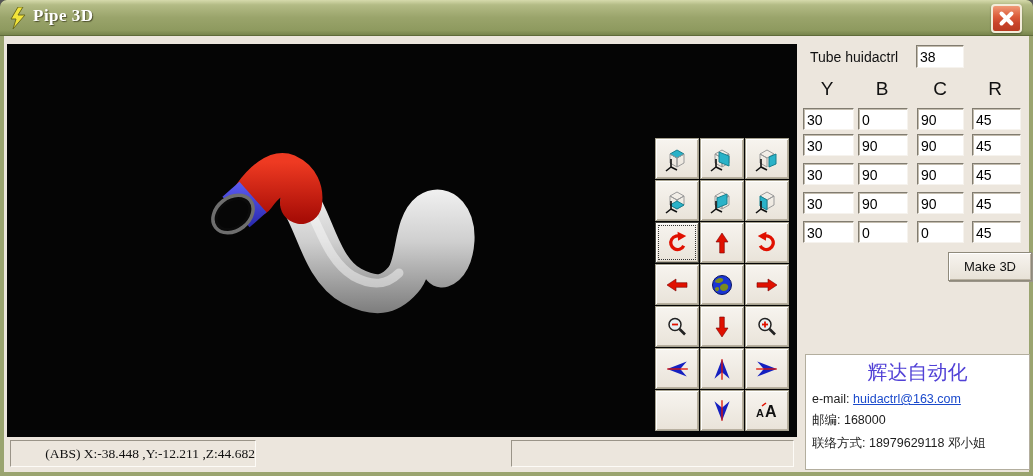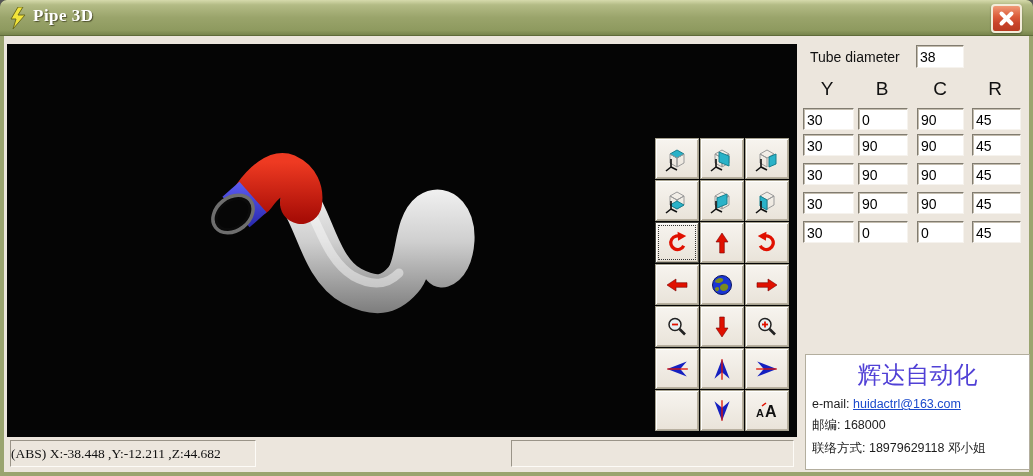--- a/index.html
+++ b/index.html
@@ -22,33 +22,33 @@
   
   .toolbar{position:absolute;left:651px;top:102px;width:136px;height:297px;
     display:grid;grid-template-columns:repeat(3,44px);grid-auto-rows:41px;gap:1px;}
   .tbtn{background:linear-gradient(180deg,#f7f4ef,#e9e3d9);border:1px solid #a7a290;
     box-shadow:inset 1px 1px 0 #fff,inset -1px -1px 0 #b8b0a0;
     display:flex;align-items:center;justify-content:center;cursor:pointer;padding:0;}
   .tbtn.focused{border:1px solid #4a4a42;outline:1px dotted #333;outline-offset:-4px;}
   
   .statusbar{position:absolute;left:0;top:404px;width:794px;height:28px;}
   .spanel{position:absolute;top:0;height:27px;border:1px solid;border-color:#9a9488 #fdfbf7 #fdfbf7 #9a9488;
-    font-family:"Liberation Serif",serif;font-size:13.5px;color:#111;line-height:25px;text-align:left;}
+    font-family:"Liberation Serif",serif;font-size:13.5px;color:#111;line-height:25px;text-align:right;}
   
   .lbl{position:absolute;font-size:14px;color:#111;}
   .field{position:absolute;background:#fff;border:1px solid;border-color:#817c70 #f6f3ee #f6f3ee #817c70;
     box-shadow:inset 1px 1px 0 #c3bcae;font-size:14px;color:#000;padding:1px 0 0 3px;outline:none;}
   .colhdr{position:absolute;top:42px;width:50px;text-align:center;font-size:19px;color:#111;}
   .make3d{position:absolute;left:944px;top:216px;width:84px;height:29px;
     background:linear-gradient(180deg,#f7f4ef,#e7e1d6);border:1px solid #8f8a7b;
     box-shadow:inset 1px 1px 0 #fff,inset -1px -1px 0 #b8b0a0,1px 1px 0 #9a9488;
     font-size:13px;color:#111;cursor:pointer;}
   .contact{position:absolute;left:801px;top:318px;width:225px;height:116px;background:#fff;
     border:1px solid #b3ae9e;padding:2px 6px;overflow:hidden;}
-  .company{text-align:center;font-size:24px;color:#5141d6;margin:2px 0 4px 0;}
+  .company{text-align:center;font-size:20px;color:#5141d6;margin:2px 0 4px 0;}
   .cline{font-size:12.5px;color:#1c1c1c;margin-top:6px;}
   .cline a{color:#1b4acc;}
   .addr{margin-top:8px;line-height:1.3;}
 </style>
 </head>
 <body>
 
 <div class="window">
 
   <div class="titlebar">
@@ -247,21 +247,21 @@
       </button>
       <button class="tbtn">
         <svg width="26" height="24" viewBox="0 0 26 24">
           <text x="2" y="18" font-size="11" font-weight="bold" fill="#111" font-family="Liberation Serif, serif">A</text>
           <text x="11" y="18" font-size="16" font-weight="bold" fill="#111" font-family="Liberation Serif, serif">A</text>
           <path d="M8,7 L12,4" stroke="#e01000" stroke-width="1.5" fill="none"></path>
         </svg>
       </button>
     </div>
 
-    <span class="lbl" style="left:806px;top:13px;">Tube diameter</span>
+    <span class="lbl" style="left:806px;top:13px;">Tube huidactrl</span>
     <input class="field" style="left: 912px; top: 9px; width: 48px; height: 23px;" value="38">
 
     <span class="colhdr" style="left:798px;">Y</span>
     <span class="colhdr" style="left:853px;">B</span>
     <span class="colhdr" style="left:911px;">C</span>
     <span class="colhdr" style="left:966px;">R</span>
 
     <input class="field" style="left: 799px; top: 72px; width: 51px; height: 22px;" value="30">
     <input class="field" style="left: 854px; top: 72px; width: 50px; height: 22px;" value="0">
     <input class="field" style="left: 913px; top: 72px; width: 47px; height: 22px;" value="90">
@@ -280,20 +280,21 @@
     <input class="field" style="left: 799px; top: 156px; width: 51px; height: 22px;" value="30">
     <input class="field" style="left: 854px; top: 156px; width: 50px; height: 22px;" value="90">
     <input class="field" style="left: 913px; top: 156px; width: 47px; height: 22px;" value="90">
     <input class="field" style="left: 968px; top: 156px; width: 49px; height: 22px;" value="45">
 
     <input class="field" style="left: 799px; top: 185px; width: 51px; height: 22px;" value="30">
     <input class="field" style="left: 854px; top: 185px; width: 50px; height: 22px;" value="0">
     <input class="field" style="left: 913px; top: 185px; width: 47px; height: 22px;" value="0">
     <input class="field" style="left: 968px; top: 185px; width: 49px; height: 22px;" value="45">
 
+    <button class="make3d">Make 3D</button>
 
     <div class="contact">
       <div class="company">辉达自动化</div>
       <div class="cline">
         <span>e-mail:</span>
         <a href="#">huidactrl@163.com</a>
       </div>
       <div class="cline">邮编: 168000</div>
       <div class="cline" style="margin-top:6px;">联络方式: 18979629118 邓小姐</div>
     </div>

